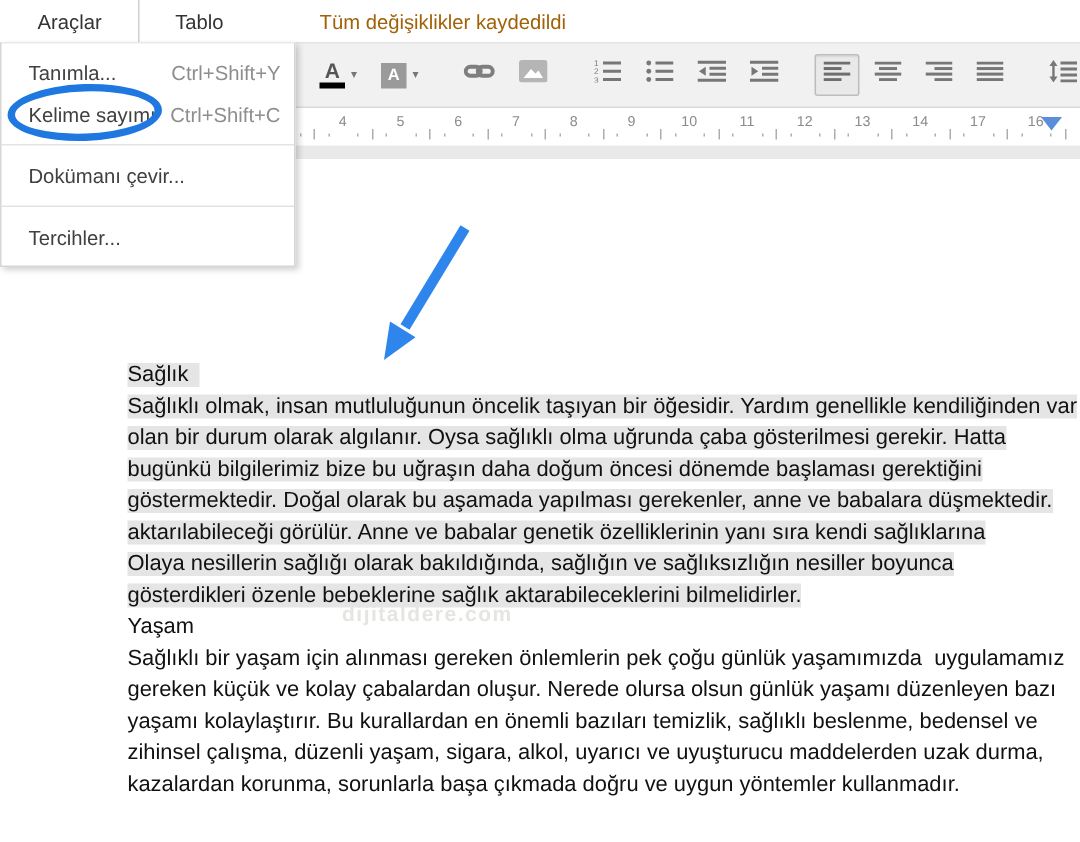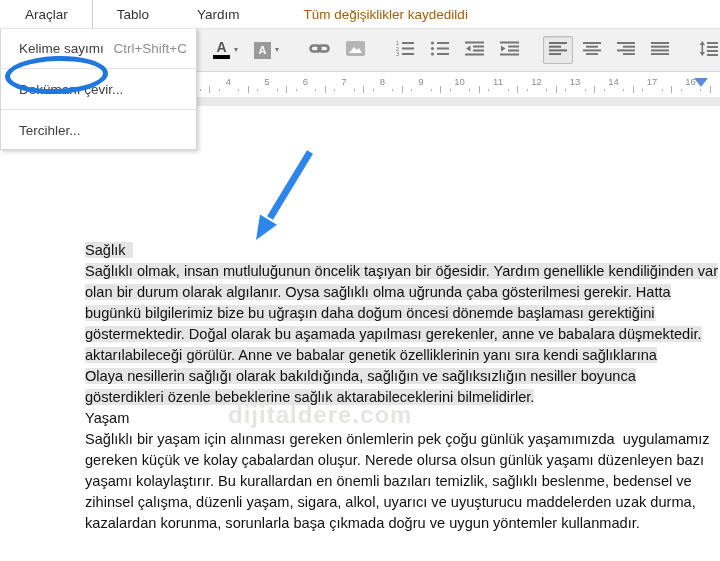--- a/index.html
+++ b/index.html
@@ -51,38 +51,37 @@
   .dd-sep { height:1px; background:#e3e3e3; margin:6px 0; }
 
   
   .blue-ellipse { position:absolute; left:5px; top:56px; width:103px; height:38px;
                   border:5px solid #1e78e0; border-radius:50%; transform:rotate(-2deg);
                   z-index:20; pointer-events:none; }
   .arrow-svg { position:absolute; left:240px; top:140px; z-index:20; pointer-events:none; }
 
   
   .doc-area { position:absolute; left:0; top:106px; width:720px; height:455px; background:#fff; z-index:1; }
-  .watermark { position:absolute; left:228px; top:295px; font-size:24px; font-weight:bold;
+  .watermark { position:absolute; left:228px; top:295px; font-size:14px; font-weight:bold;
                color:#e5e5e2; letter-spacing:1px; z-index:0; }
   .doc-lines { position:absolute; left:85px; top:134px; z-index:1; }
   .doc-line { height:21px; line-height:21px; font-size:14.6px; color:#111; white-space:pre; }
   .doc-line .hl { background:#e5e5e5; }
   .doc-line .pad { padding-right:7px; }
 
   svg text { font-family:"Liberation Sans", sans-serif; }
 </style>
 </head>
 <body>
 
 <div id="stage">
 
   <div class="menubar">
     <div class="menu-item open">Araçlar</div>
     <div class="menu-item">Tablo</div>
-    <div class="menu-item">Yardım</div>
     <div class="save-status">Tüm değişiklikler kaydedildi</div>
   </div>
 
   <div class="toolbar">
     <div class="tb-btn">
       <span class="tc-wrap">
         <span class="tc-letter">A</span>
         <span class="tc-bar"></span>
       </span>
       <span class="caret">▾</span>
@@ -316,20 +315,24 @@
         <div class="doc-line"><span>Sağlıklı bir yaşam için alınması gereken önlemlerin pek çoğu günlük yaşamımızda  uygulamamız</span></div>
         <div class="doc-line"><span>gereken küçük ve kolay çabalardan oluşur. Nerede olursa olsun günlük yaşamı düzenleyen bazı</span></div>
         <div class="doc-line"><span>yaşamı kolaylaştırır. Bu kurallardan en önemli bazıları temizlik, sağlıklı beslenme, bedensel ve</span></div>
         <div class="doc-line"><span>zihinsel çalışma, düzenli yaşam, sigara, alkol, uyarıcı ve uyuşturucu maddelerden uzak durma,</span></div>
         <div class="doc-line"><span>kazalardan korunma, sorunlarla başa çıkmada doğru ve uygun yöntemler kullanmadır.</span></div>
       </div>
   </div>
 
   <div class="dropdown">
     <div class="dd-item">
+      <span>Tanımla...</span>
+      <span class="dd-shortcut">Ctrl+Shift+Y</span>
+    </div>
+    <div class="dd-item">
       <span>Kelime sayımı</span>
       <span class="dd-shortcut">Ctrl+Shift+C</span>
     </div>
     <div class="dd-sep"></div>
     <div class="dd-item">
       <span>Dokümanı çevir...</span>
       <span class="dd-shortcut"></span>
     </div>
     <div class="dd-sep"></div>
     <div class="dd-item">

